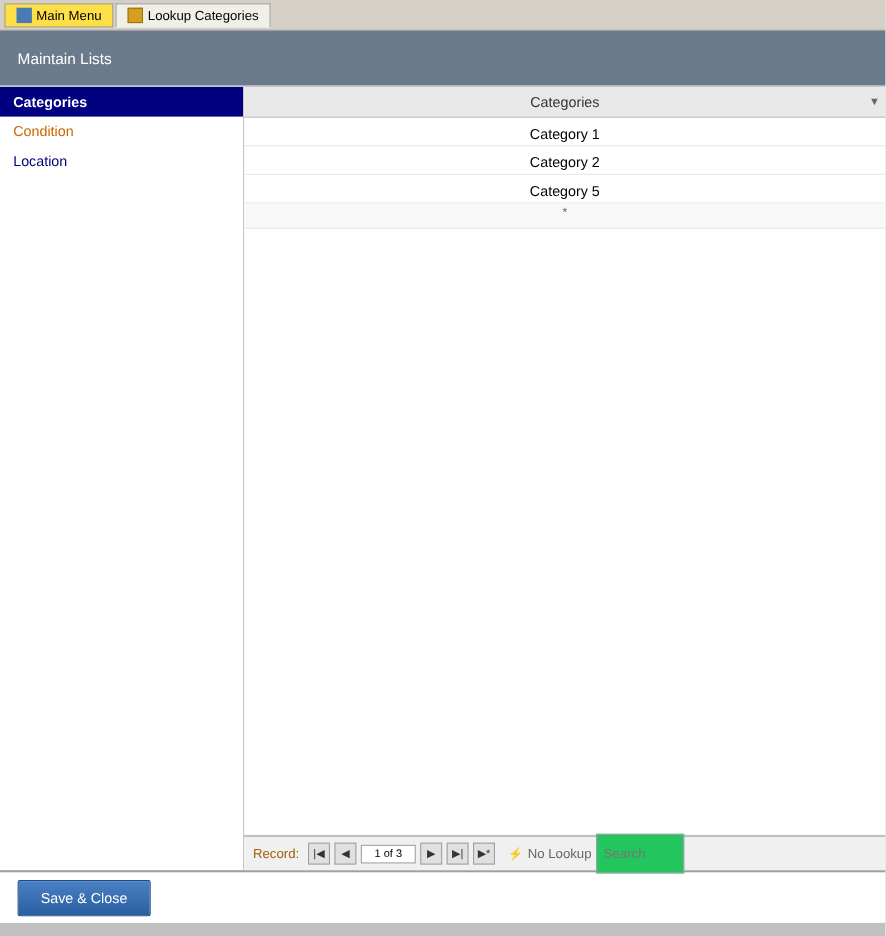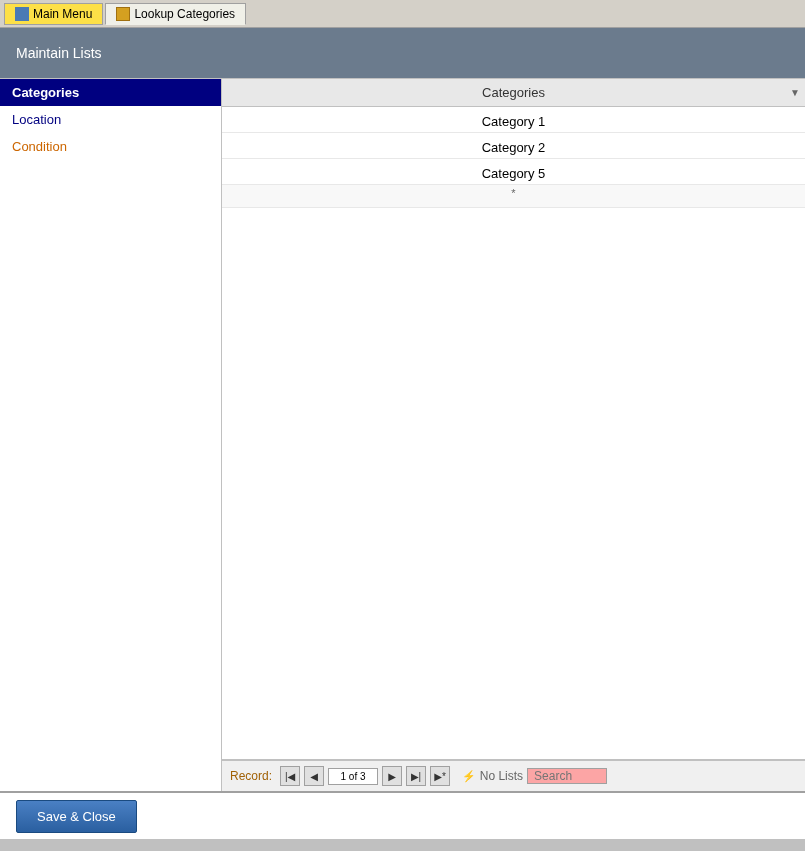--- a/index.html
+++ b/index.html
@@ -209,24 +209,24 @@
     .filter-icon {
       font-size: 11px;
       color: #666;
     }
     .filter-label {
       font-size: 12px;
       color: #666;
     }
     .search-box {
       border: 1px solid #a0a0a0;
-      background: #fca5a5;
+      background: #22c55e;
       padding: 2px 6px;
       font-size: 12px;
-      height: 16px;
+      height: 36px;
       width: 80px;
     }
 
     
     .bottom-bar {
       height: 48px;
       background: #ffffff;
       display: flex;
       align-items: center;
       padding: 16px 16px;
@@ -265,25 +265,25 @@
 <div class="main-header">
   <span>Maintain Lists</span>
 </div>
 
 <div class="content-area">
 
   <div class="sidebar">
     <div class="sidebar-item selected">
       <span>Categories</span>
     </div>
+    <div class="sidebar-item condition">
+      <span>Condition</span>
+    </div>
     <div class="sidebar-item location">
       <span>Location</span>
-    </div>
-    <div class="sidebar-item condition">
-      <span>Condition</span>
     </div>
   </div>
 
   <div class="main-panel">
     <div class="grid-area">
 
       <div class="grid-header">
         <div class="row-indicator-header"></div>
         <div class="grid-header-cell">
           <span>Categories</span>
@@ -325,21 +325,21 @@
           <span>▶</span>
         </div>
         <div class="nav-btn">
           <span>▶|</span>
         </div>
         <div class="nav-btn">
           <span>▶*</span>
         </div>
         <div class="nav-filter">
           <span class="filter-icon">⚡</span>
-          <span class="filter-label">No Lists</span>
+          <span class="filter-label">No Lookup</span>
         </div>
         <input class="search-box" type="text" placeholder="Search" style="">
       </div>
 
     </div>
   </div>
 </div>
 
 <div class="bottom-bar">
   <button class="save-close-btn">

